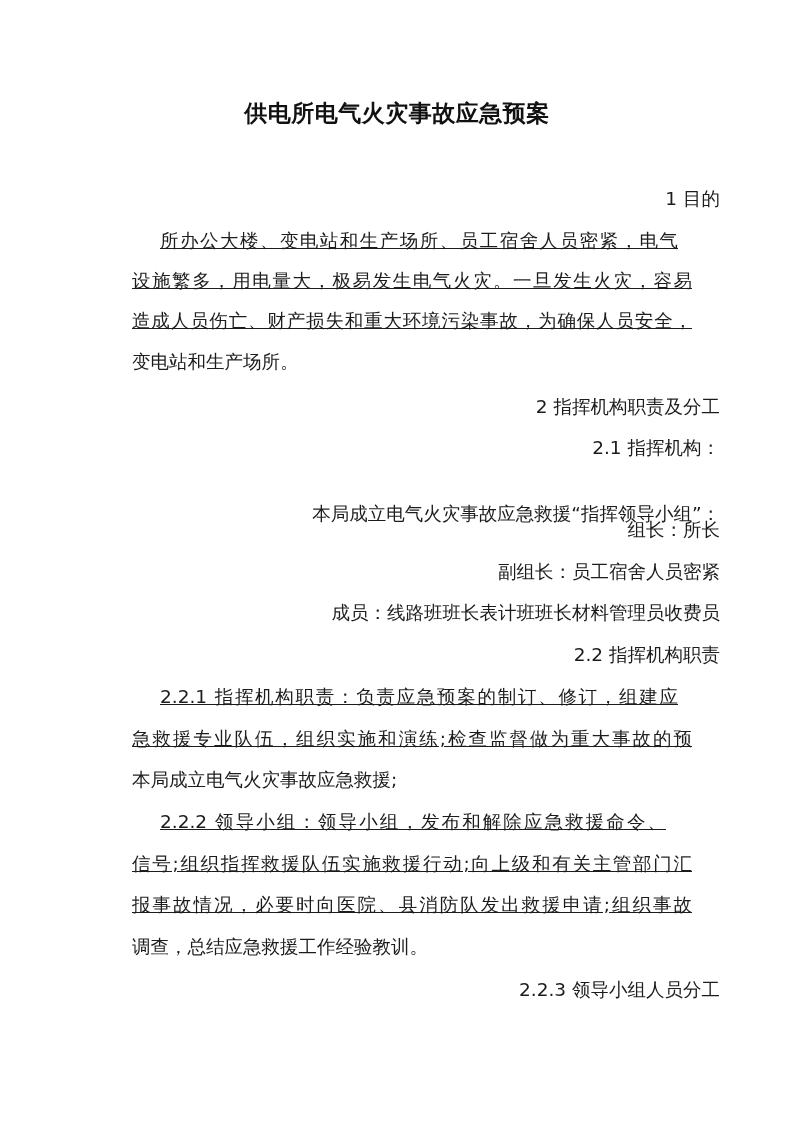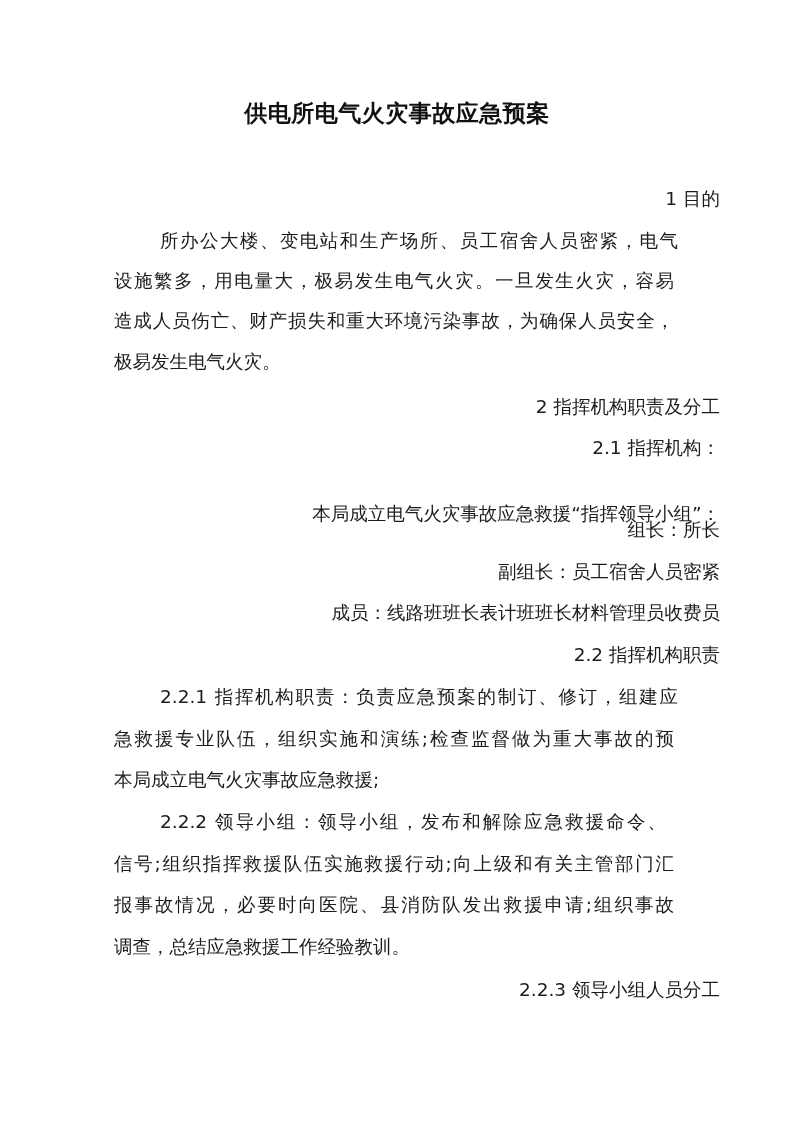--- a/index.html
+++ b/index.html
@@ -1,35 +1,35 @@
 <!DOCTYPE html>
 <html><head>
 <meta charset="utf-8">
 <style>
   html, body { margin: 0; padding: 0; background: #ffffff; }
   body { width: 794px; height: 1123px; position: relative; overflow: hidden;
          font-family: "DejaVu Sans", "Liberation Sans", sans-serif; color: #1a1a1a; }
   .title { position: absolute; top: 98px; left: 0; width: 794px; text-align: center;
            font-size: 23px; font-weight: bold; letter-spacing: 0.5px; color: #111; }
-  .line { position: absolute; left: 114px; width: 560px; font-size: 18.5px;
+  .line { position: absolute; left: 132px; width: 560px; font-size: 18.5px;
           line-height: 24px; white-space: nowrap; color: #1c1c1c; }
   .indent { left: 160px; text-align: right; }
-  .justify { text-align: justify; text-align-last: justify; }
+  .justify { text-align: justify; text-align-last: justify; text-decoration: underline; }
 </style>
 </head>
 <body>
 
 <div class="title">供电所电气火灾事故应急预案</div>
 
 <div>
   <div class="line indent" style="top:187px">1 目的</div>
   <div class="line indent justify" style="top:229px;width:518px">所办公大楼、变电站和生产场所、员工宿舍人员密紧，电气</div>
   <div class="line justify" style="top:269px">设施繁多，用电量大，极易发生电气火灾。一旦发生火灾，容易</div>
   <div class="line justify" style="top:309px">造成人员伤亡、财产损失和重大环境污染事故，为确保人员安全，</div>
-  <div class="line" style="top:350px">极易发生电气火灾。</div>
+  <div class="line" style="top:350px">变电站和生产场所。</div>
   <div class="line indent" style="top:395px">2 指挥机构职责及分工</div>
   <div class="line indent" style="top:436px">2.1 指挥机构：</div>
   <div class="line indent" style="top:502px">本局成立电气火灾事故应急救援“指挥领导小组”：</div>
   <div class="line indent" style="top:518px">组长：所长</div>
   <div class="line indent" style="top:560px">副组长：员工宿舍人员密紧</div>
   <div class="line indent" style="top:601px">成员：线路班班长表计班班长材料管理员收费员</div>
   <div class="line indent" style="top:643px">2.2 指挥机构职责</div>
   <div class="line indent justify" style="top:685px;width:518px">2.2.1 指挥机构职责：负责应急预案的制订、修订，组建应</div>
   <div class="line justify" style="top:727px">急救援专业队伍，组织实施和演练;检查监督做为重大事故的预</div>
   <div class="line" style="top:768px">本局成立电气火灾事故应急救援;</div>

